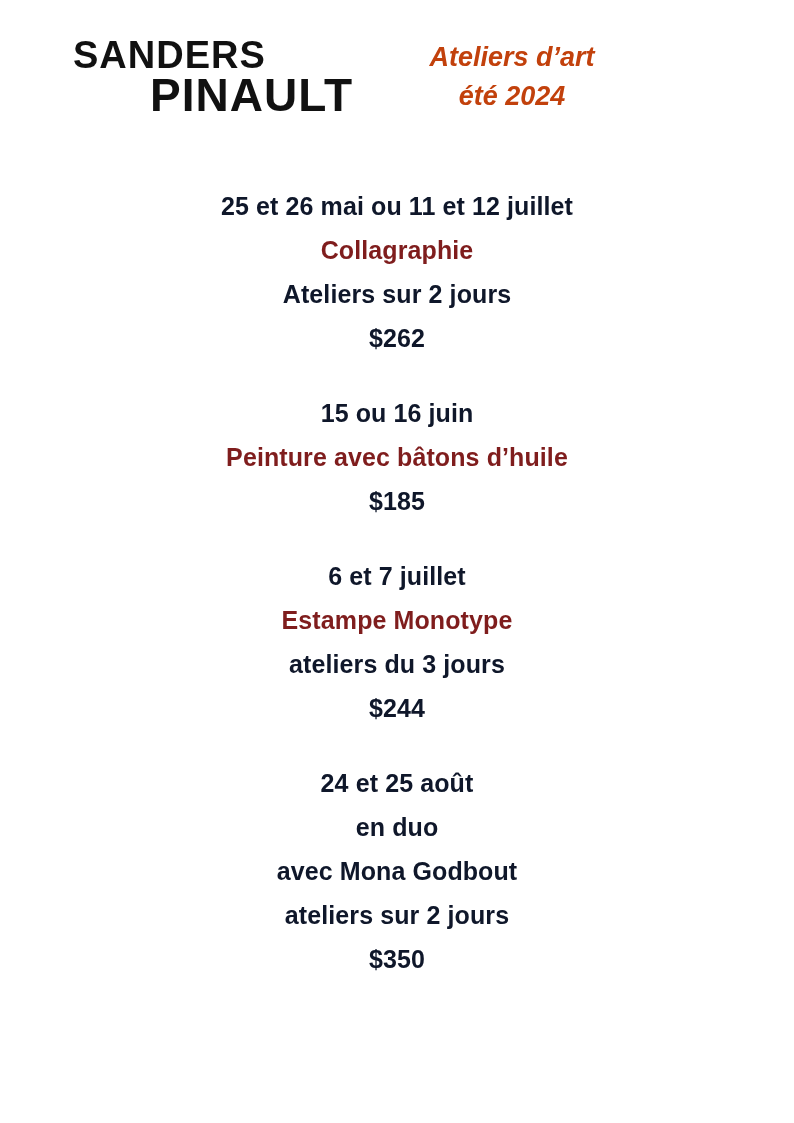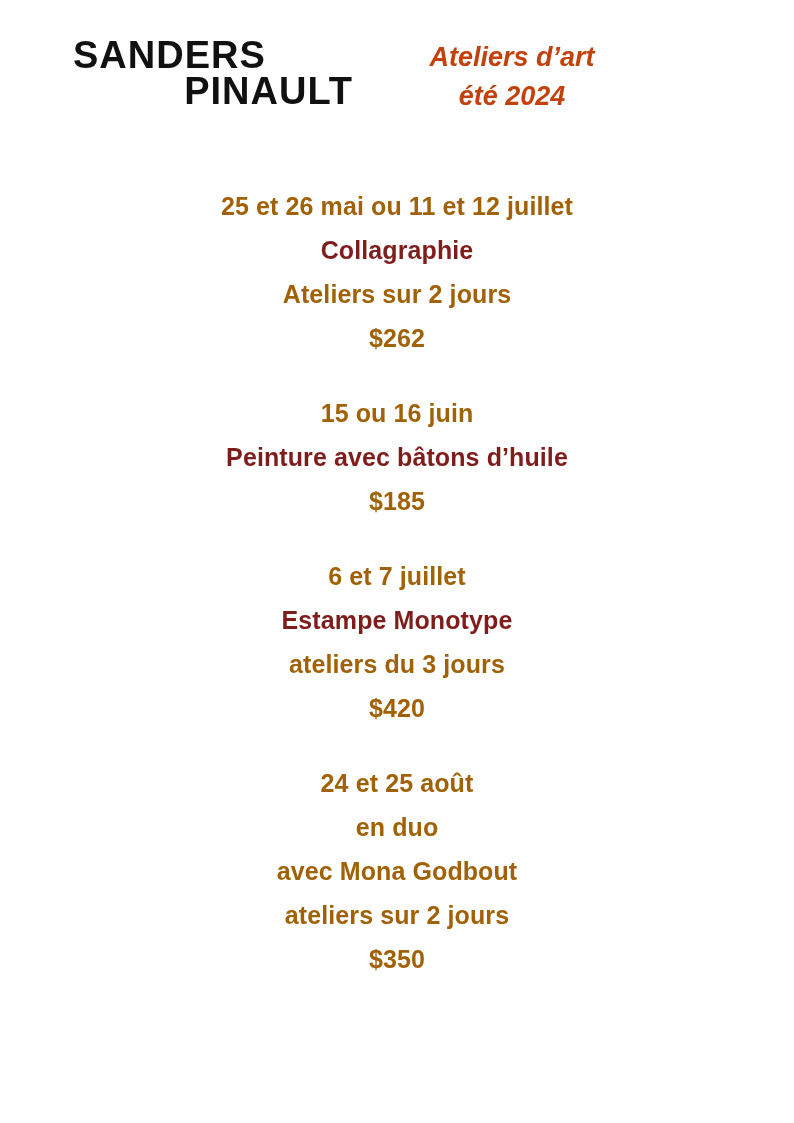--- a/index.html
+++ b/index.html
@@ -41,21 +41,21 @@
     color: #111111;
   }
   .logo-line1 {
     display: block;
     font-size: 38px;
     text-align: left;
     letter-spacing: 1px;
   }
   .logo-line2 {
     display: block;
-    font-size: 38px;
+    font-size: 46px;
     text-align: right;
     letter-spacing: 1px;
     margin-top: -2px;
   }
 
   .header-title {
     position: absolute;
     right: 112px;
     top: 38px;
     width: 340px;
@@ -82,21 +82,21 @@
   }
   .workshop:last-child {
     margin-bottom: 0;
   }
 
   .line {
     display: block;
     font-size: 25px;
     font-weight: bold;
     line-height: 1.76;
-    color: #a16207;
+    color: #0f172a;
     letter-spacing: 0.1px;
   }
   .line.title {
     color: #7f1d1d;
     letter-spacing: 0.1px;
     text-align: center;
   }
 </style>
 </head>
 <body>
@@ -129,21 +129,21 @@
     <div class="workshop">
       <span class="line">15 ou 16 juin</span>
       <span class="line title">Peinture avec bâtons d’huile</span>
       <span class="line">$185</span>
     </div>
 
     <div class="workshop">
       <span class="line">6 et 7 juillet</span>
       <span class="line title">Estampe Monotype</span>
       <span class="line">ateliers du 3 jours</span>
-      <span class="line">$420</span>
+      <span class="line">$244</span>
     </div>
 
     <div class="workshop">
       <span class="line">24 et 25 août</span>
       <span class="line">en duo</span>
       <span class="line">avec Mona Godbout</span>
       <span class="line">ateliers sur 2 jours</span>
       <span class="line">$350</span>
     </div>
 

